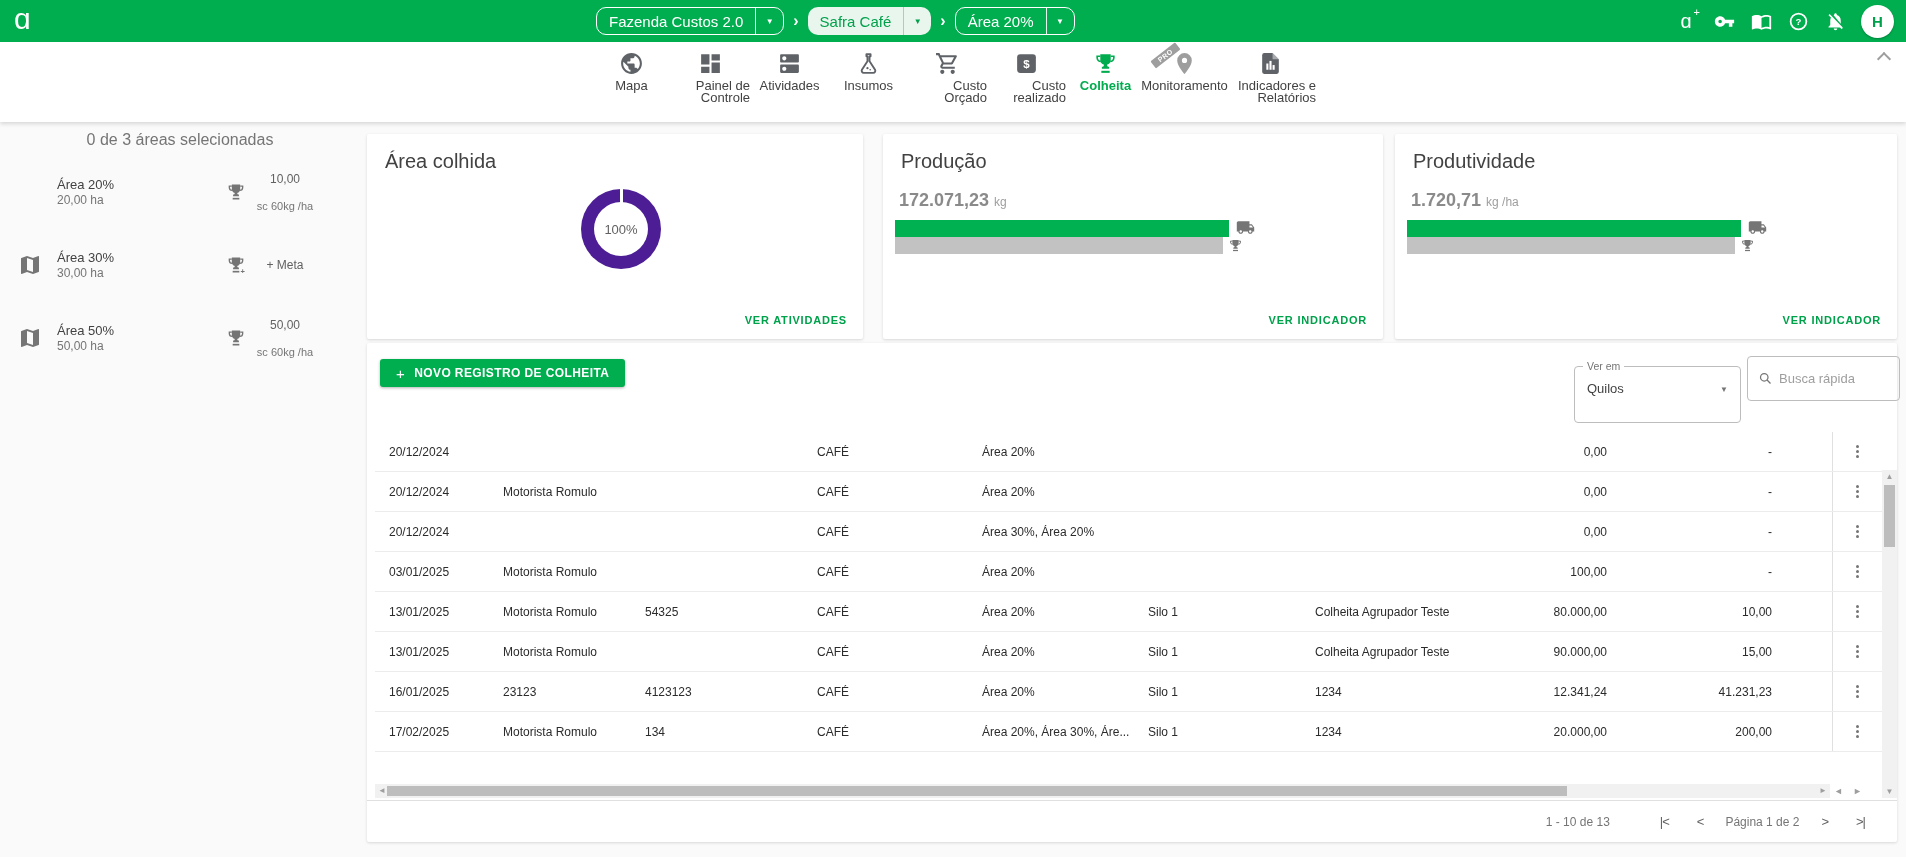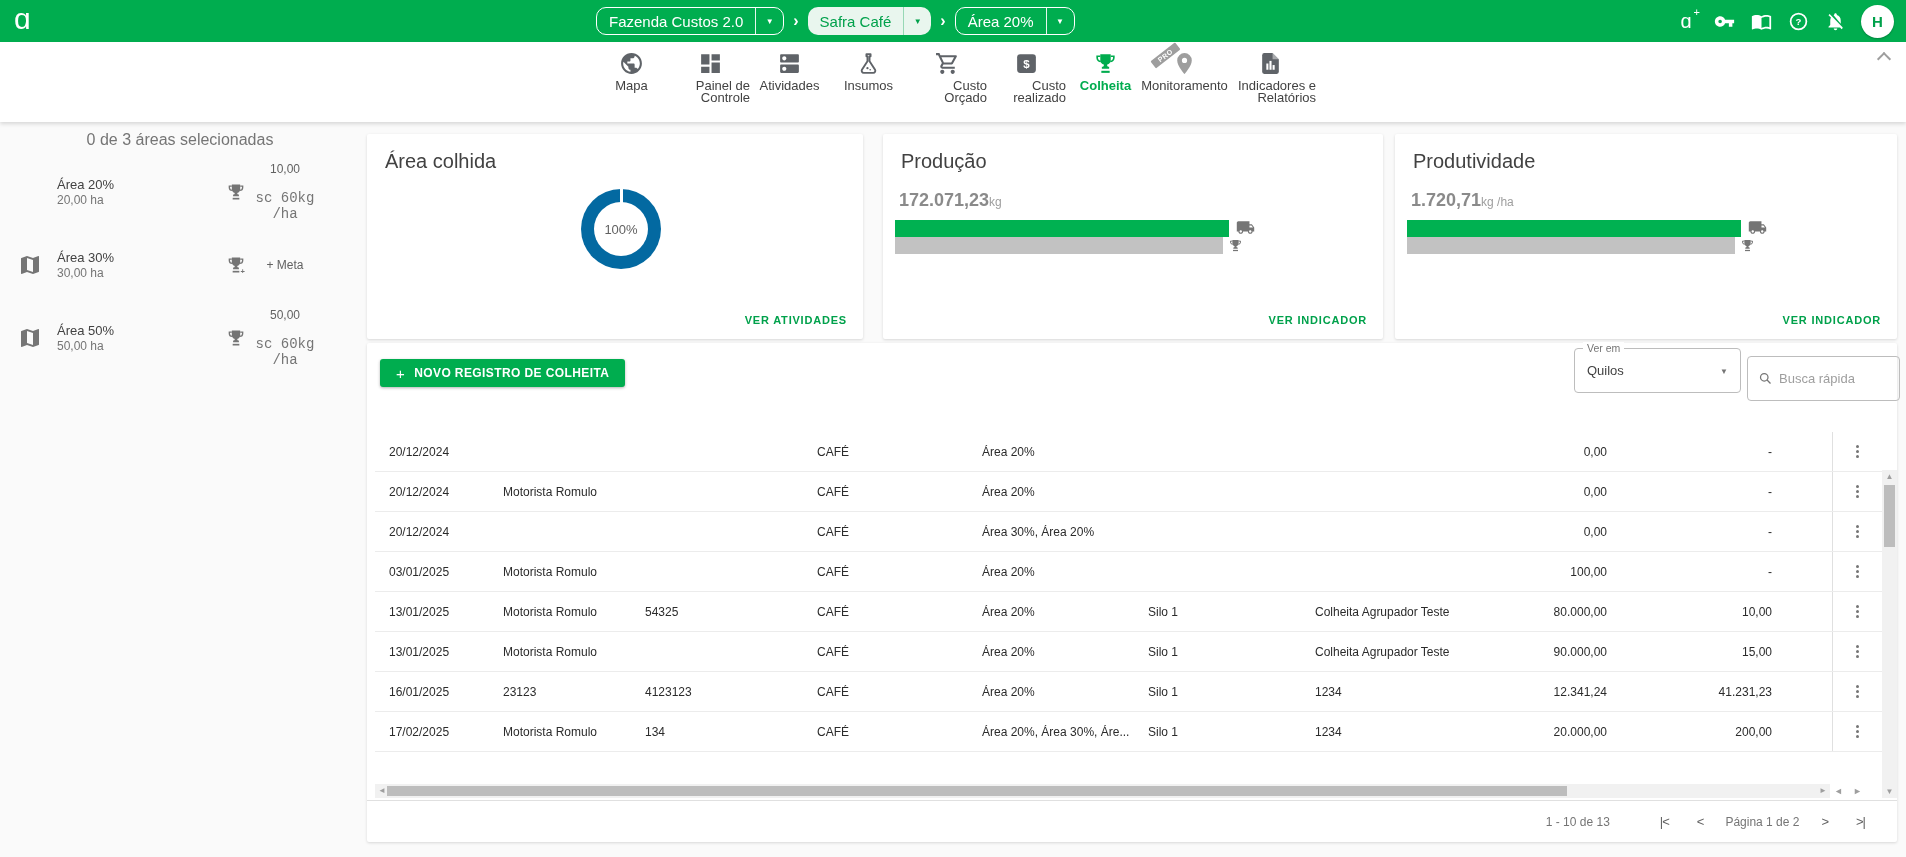--- a/index.html
+++ b/index.html
@@ -48,48 +48,48 @@
   .area-map { width:26px; height:24px; color:#757575; flex:0 0 26px; }
   .area-map svg { width:24px; height:24px; }
   .area-names { margin-left:13px; flex:1; }
   .area-name { font-size:13px; color:#424242; }
   .area-size { font-size:12px; color:#757575; margin-top:1px; }
   .area-goal { display:flex; align-items:center; gap:6px; }
   .goal-trophy { width:20px; height:20px; color:#757575; }
   .goal-trophy svg { width:20px; height:20px; }
   .goal-col { width:66px; text-align:center; }
   .goal-val { font-size:12px; color:#616161; }
-  .goal-unit { font-size:14px; color:#757575; margin-top:14px;font-family:Liberation Mono, monospace; }
+  .goal-unit { font-size:11px; color:#757575; margin-top:14px; }
 
   
   .card { position:absolute; background:#fff; border-radius:2px; box-shadow:0 1px 3px rgba(0,0,0,.14);text-decoration:underline; }
   .card-title { position:absolute; left:18px; top:16px; font-size:20px; color:#424242; }
   .card-link { position:absolute; right:16px; bottom:13px; font-size:11px; font-weight:bold; letter-spacing:.8px; color:#00A14B; cursor:pointer; }
   #card-area { left:367px; top:134px; width:496px; height:205px; }
   #card-prod { left:883px; top:134px; width:500px; height:205px; }
   #card-yield { left:1395px; top:134px; width:502px; height:205px; }
-  .donut { position:absolute; left:214px; top:55px; width:80px; height:80px; border-radius:50%; background:#0369a1; }
+  .donut { position:absolute; left:214px; top:55px; width:80px; height:80px; border-radius:50%; background:#4c1d95; }
   .donut-hole { position:absolute; left:13px; top:13px; width:54px; height:54px; border-radius:50%; background:#fff; display:flex; align-items:center; justify-content:center; font-size:13px; color:#616161; }
   .donut-gap { position:absolute; left:38.5px; top:0; width:3px; height:14px; background:#fff; }
-  .kpi-value { position:absolute; left:16px; top:56px; display:flex; align-items:baseline; }
+  .kpi-value { position:absolute; left:16px; top:56px; display:flex; align-items:baseline; gap:5px; }
   .kpi-num { font-size:18px; font-weight:bold; color:#8a8a8a; }
   .kpi-unit { font-size:12px; color:#9e9e9e; }
   .bar { position:absolute; height:17px; }
   .bar.green { background:#00B151; top:86px; left:12px; width:334px; }
   .bar.gray  { background:#C2C2C2; top:103px; left:12px; width:328px; }
   .bar-icon { position:absolute; color:#757575; }
   .bar-icon svg { width:100%; height:100%; }
   .truck-pos { left:353px; top:84px; width:19px; height:19px; }
   .trophy-pos { left:345px; top:104px; width:15px; height:15px; }
 
   
   .panel { position:absolute; left:367px; top:343px; width:1530px; height:499px; background:#fff; border-radius:2px; box-shadow:0 1px 3px rgba(0,0,0,.14); }
   .new-btn { position:absolute; left:13px; top:16px; height:28px; background:#00AD4F; color:#fff; border:none; border-radius:3px; font-family:inherit; font-size:12px; font-weight:bold; letter-spacing:.4px; padding:0 16px; display:flex; align-items:center; gap:9px; cursor:pointer; box-shadow:0 1px 3px rgba(0,0,0,.3); }
   .new-btn .plus { font-size:15px; font-weight:400; }
-  .select-box { position:absolute; left:1207px; top:5px; width:167px; height:45px; border:1px solid #bdbdbd; border-radius:4px; cursor:pointer; }
+  .select-box { position:absolute; left:1207px; top:23px; width:167px; height:57px; border:1px solid #bdbdbd; border-radius:4px; cursor:pointer; }
   .select-label { position:absolute; left:8px; top:-7px; background:#fff; padding:0 4px; font-size:10.5px; color:#757575; }
   .select-value { position:absolute; left:12px; top:14px; font-size:13px; color:#424242; }
   .select-caret { position:absolute; right:12px; top:18px; font-size:8px; color:#757575; }
   .search-box { position:absolute; left:1380px; top:13px; width:153px; height:45px; border:1px solid #bdbdbd; border-radius:4px; display:flex; align-items:center; padding:0 10px; gap:6px; }
   .search-box svg { width:15px; height:15px; color:#757575; flex:0 0 15px; }
   .search-ph { font-size:13px; color:#9e9e9e; white-space:nowrap; overflow:hidden; }
 
   
   .tbl { position:absolute; left:8px; top:89px; width:1522px; height:352px; overflow:hidden; }
   .tr { display:flex; align-items:center; height:40px; border-bottom:1px solid #ececec; font-size:12px; color:#2b2b2b; }

